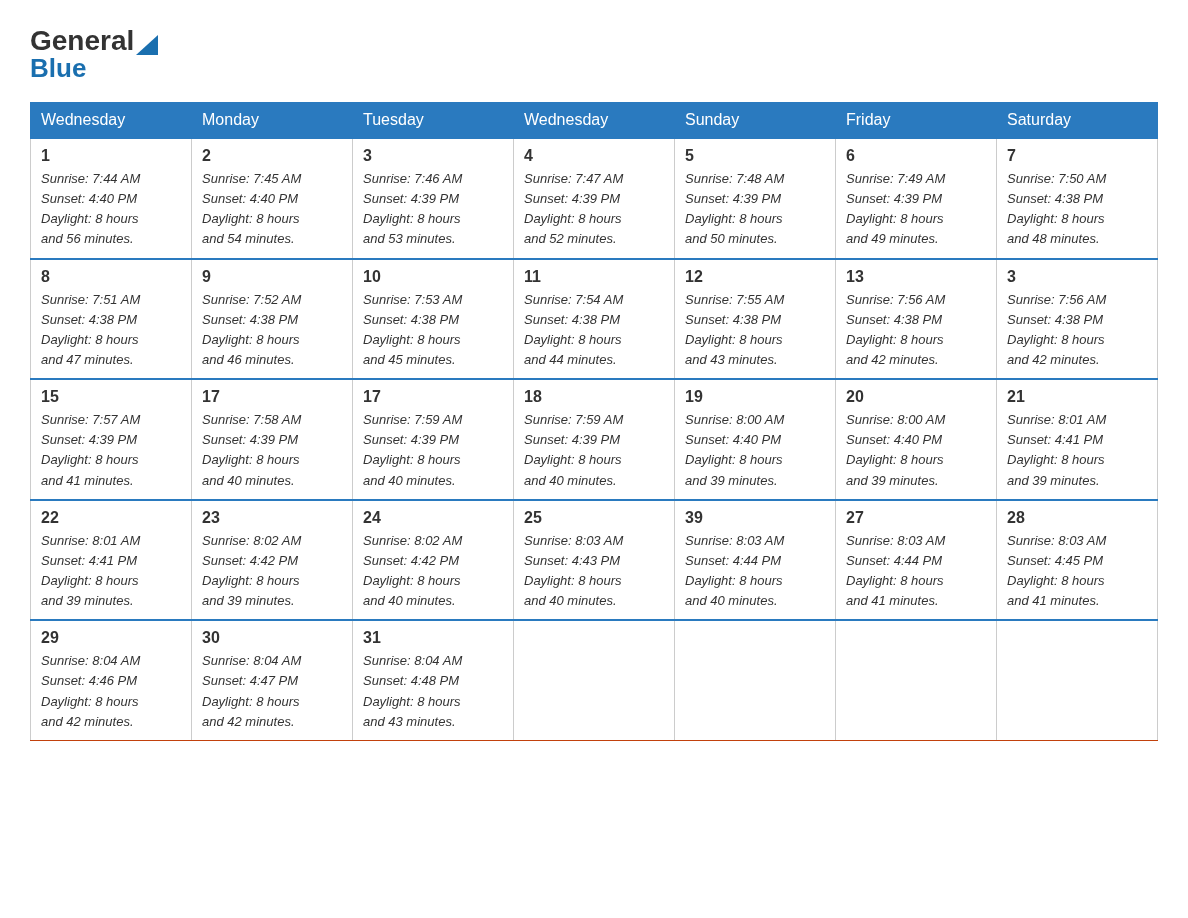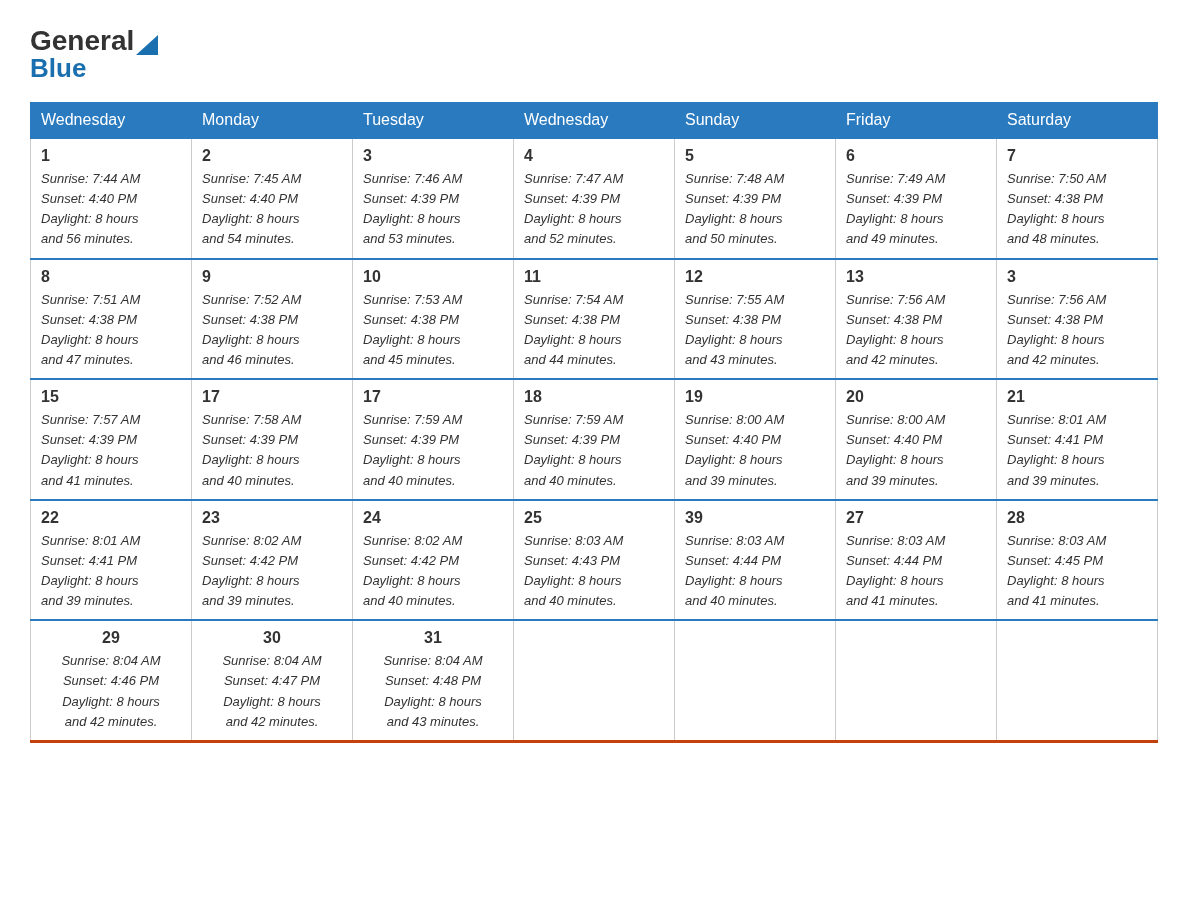--- a/index.html
+++ b/index.html
@@ -66,22 +66,21 @@
     }
     .day-info {
       font-size: 13px;
       line-height: 1.55;
       font-style: italic;
     }
     tr td {
       border-bottom: 1px solid #bbb;
     }
     tr:last-child td {
-      border-bottom: 3px solid #c2410c;
-      text-align: center;
+      border-bottom: 1px solid #c2410c;
     }
     .empty-cell {
       background: #fff;
     }
     
     tbody tr td {
       border-top: 2px solid #2a7abf;
     }
     
     td + td {

